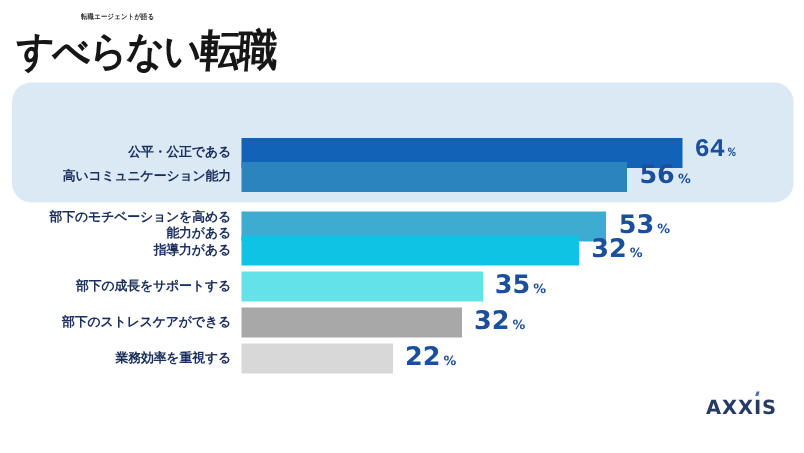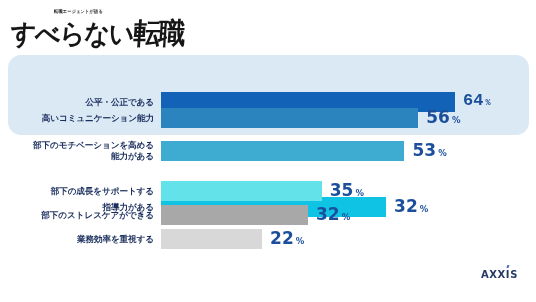--- a/index.html
+++ b/index.html
@@ -119,21 +119,21 @@
     font-weight: bold;
     margin-left: 2px;
     vertical-align: baseline;
   }
 
   
   .brand {
     position: absolute;
     right: 18px;
     bottom: 22px;
-    font-size: 10px;
+    font-size: 13px;
     font-weight: bold;
     color: #263a66;
     letter-spacing: 0.6px;
   }
   .brand .dot-i {
     position: relative;
   }
   .brand .dot-i::after {
     content: "";
     position: absolute;
@@ -177,21 +177,21 @@
     <div class="row" style="top: 81px;">
       <div class="row-label two-line">
         <div>部下のモチベーションを高める</div>
         <div>能力がある</div>
       </div>
       <div class="bar-track">
         <div class="bar" style="width: 243.469px; background: rgb(62, 172, 208);"></div>
       </div>
       <div class="row-value" style="left: 412.469px;"><span>53</span><span class="pct">%</span></div>
     </div>
-    <div class="row" style="top: 96.8px; margin-top: 40px;">
+    <div class="row" style="top: 96.8px;">
       <div class="row-label" style="line-height: 24px;">
         <div>指導力がある</div>
       </div>
       <div class="bar-track">
         <div class="bar" style="width: 225.094px; background: rgb(14, 195, 227);"></div>
       </div>
       <div class="row-value" style="left: 394.094px;"><span>32</span><span class="pct">%</span></div>
     </div>
     <div class="row" style="top: 121px;">
       <div class="row-label" style="line-height: 24px;">

